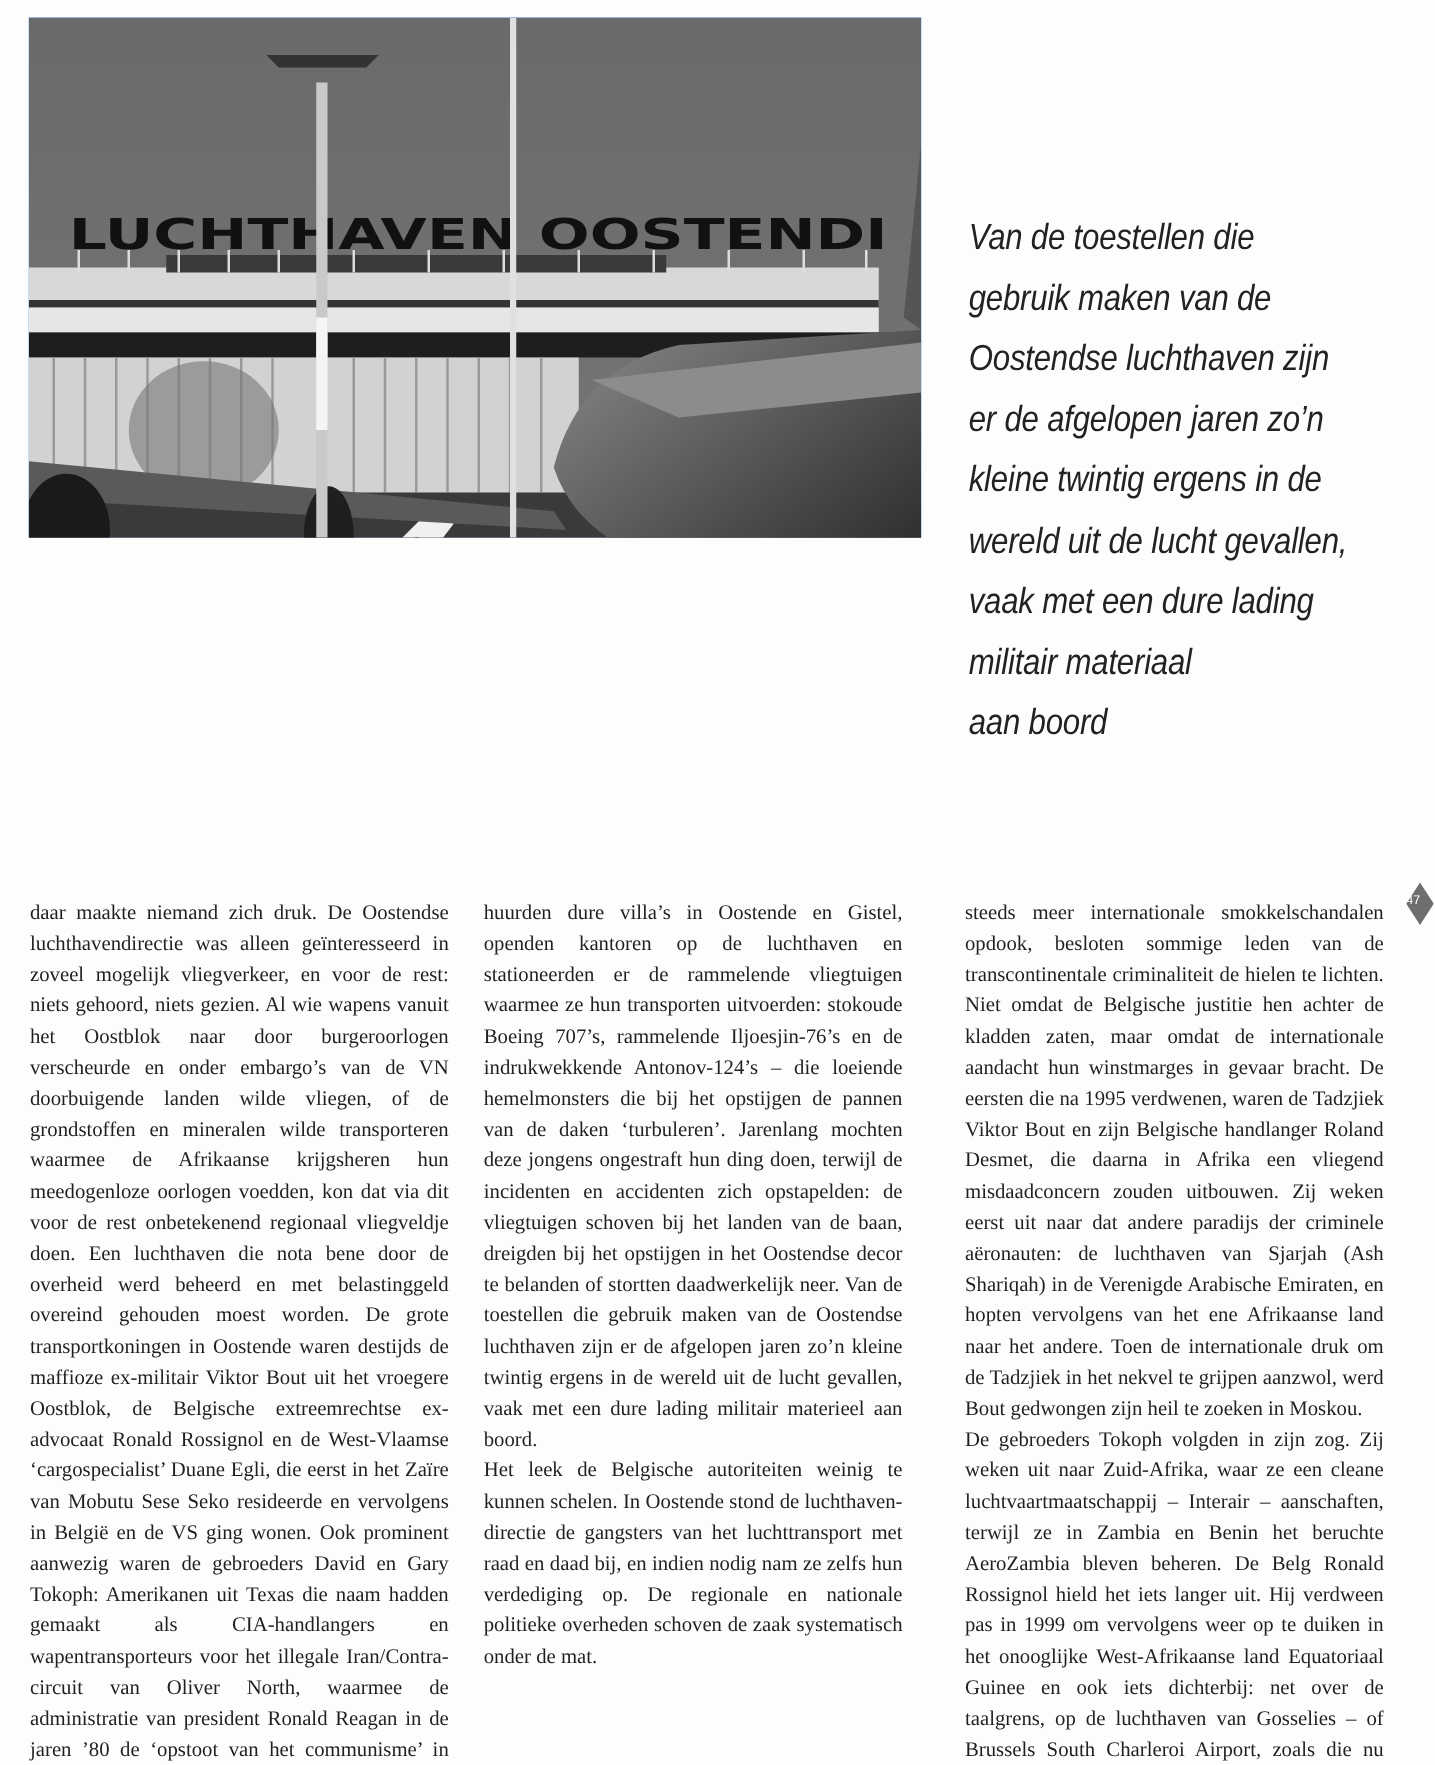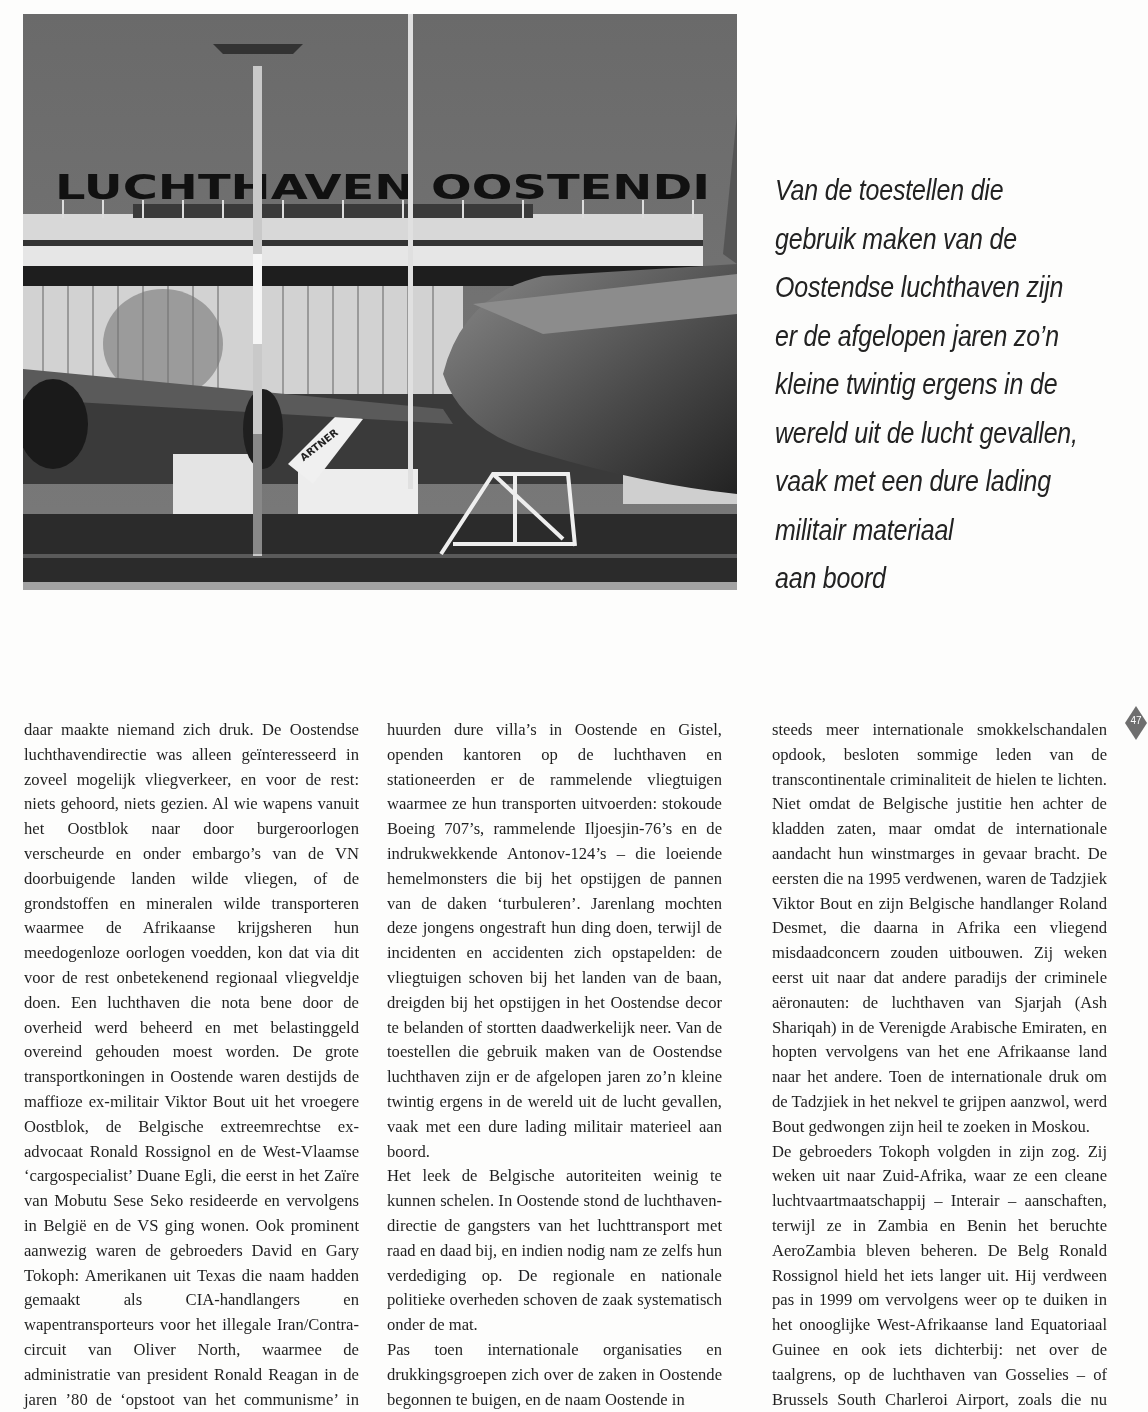--- a/index.html
+++ b/index.html
@@ -2,22 +2,22 @@
 <html><head>
 <meta charset="utf-8">
 <style>
   html, body { margin: 0; padding: 0; }
   body {
     width: 1148px; height: 1412px; overflow: hidden;
     background: #fdfdfc; position: relative;
     font-family: "Liberation Serif", serif; color: #1c1c1c;
   }
   #photo {
-    position: absolute; left: 23px; top: 14px; width: 714px; height: 576px;
-    overflow: hidden; background: #a3a3a3;
+    position: absolute; left: 23px; top: 14px; width: 714px; height: 416px;
+    overflow: hidden; background: #3b82f6;
   }
   #photo svg { display: block; width: 714px; height: 568px; }
   #pull-quote {
     position: absolute; left: 775px; top: 166px; width: 360px;
     font-family: "Liberation Sans", sans-serif; font-style: italic;
     font-size: 29px; line-height: 48.5px; color: #222;
     transform: scaleX(0.86); transform-origin: left top;
     letter-spacing: -0.2px;
   }
   #pull-quote .ql { display: block; white-space: nowrap; }
@@ -29,21 +29,21 @@
   .col p { margin: 0; }
   .col p + p { margin-top: 0; }
   #col-1 { left: 24px; }
   #col-2 { left: 387px; }
   #col-3 { left: 772px; }
   #page-number {
     position: absolute; left: 1125px; top: 706px; width: 22px; height: 34px;
   }
   #page-number svg { display: block; }
   #page-number span {
-    position: absolute; left: 0; top: 9px; width: 22px; text-align: center;
+    position: absolute; left: 0; top: 9px; width: 22px; text-align: left;
     font-family: "Liberation Sans", sans-serif; font-weight: normal; font-size: 10px; color: #fff;
   }
 </style>
 </head>
 <body>
 
 <div id="photo">
   <svg viewBox="0 0 714 568" xmlns="http://www.w3.org/2000/svg">
     <defs>
       <linearGradient id="sky" x1="0" y1="0" x2="0" y2="1">
@@ -165,18 +165,17 @@
   </svg>
   <span>47</span>
 </div>
 
 <div class="col" id="col-1">
   <p>daar maakte niemand zich druk. De Oostendse luchthavendirectie was alleen geïnteresseerd in zoveel mogelijk vliegverkeer, en voor de rest: niets gehoord, niets gezien. Al wie wapens vanuit het Oostblok naar door burgeroorlogen verscheurde en onder embargo’s van de VN doorbuigende landen wilde vliegen, of de grondstoffen en mineralen wilde transporteren waarmee de Afrikaanse krijgsheren hun meedogenloze oorlogen voedden, kon dat via dit voor de rest onbetekenend regionaal vliegveldje doen. Een luchthaven die nota bene door de overheid werd beheerd en met belastinggeld overeind gehouden moest worden. De grote transportkoningen in Oostende waren destijds de maffioze ex-militair Viktor Bout uit het vroegere Oostblok, de Belgische extreemrechtse ex-advocaat Ronald Rossignol en de West-Vlaamse ‘cargospecialist’ Duane Egli, die eerst in het Zaïre van Mobutu Sese Seko resideerde en vervolgens in België en de VS ging wonen. Ook prominent aanwezig waren de  gebroeders David en Gary Tokoph: Amerikanen uit Texas die naam hadden gemaakt als CIA-handlangers en wapentransporteurs voor het illegale Iran/Contra-circuit van Oliver North, waarmee de administratie van president Ronald Reagan in de jaren ’80 de ‘opstoot van het communisme’ in Centraal-Amerika probeerde te bestrijden. Al deze heren</p>
 </div>
 <div class="col" id="col-2">
   <p>huurden dure villa’s in Oostende en Gistel, openden kantoren op de luchthaven en stationeerden er de rammelende vliegtuigen waarmee ze hun transporten uitvoerden: stokoude Boeing 707’s, rammelende Iljoesjin-76’s en de indrukwekkende Antonov-124’s – die loeiende hemelmonsters die bij het opstijgen de pannen van de daken ‘turbuleren’. Jarenlang mochten deze jongens ongestraft hun ding doen, terwijl de incidenten en accidenten zich opstapelden: de vliegtuigen schoven bij het landen van de baan, dreigden bij het opstijgen in het Oostendse decor te belanden of stortten daadwerkelijk neer. Van de toestellen die gebruik maken van de Oostendse luchthaven zijn er de afgelopen jaren zo’n kleine twintig ergens in de wereld uit de lucht gevallen, vaak met een dure lading militair materieel aan boord.</p>
   <p>Het leek de Belgische autoriteiten weinig te kunnen schelen. In Oostende stond de luchthaven-directie de gangsters van het luchttransport met raad en daad bij, en indien nodig nam ze zelfs hun verdediging op. De regionale en nationale politieke overheden schoven de zaak systematisch onder de mat.</p>
-  <p>Pas toen internationale organisaties en drukkingsgroepen zich over de zaken in Oostende begonnen te buigen, en de naam Oostende in</p>
 </div>
 <div class="col" id="col-3">
   <p>steeds meer internationale smokkelschandalen opdook, besloten sommige leden van de transcontinentale criminaliteit de hielen te lichten. Niet omdat de Belgische justitie hen achter de kladden zaten, maar omdat de internationale aandacht hun winstmarges in gevaar bracht. De eersten die na 1995 verdwenen, waren de Tadzjiek Viktor Bout en zijn Belgische handlanger Roland Desmet, die daarna in Afrika een vliegend misdaadconcern zouden uitbouwen. Zij weken eerst uit naar dat andere paradijs der criminele aëronauten: de luchthaven van Sjarjah (Ash Shariqah) in de Verenigde Arabische Emiraten, en hopten vervolgens van het ene Afrikaanse land naar het andere. Toen de internationale druk om de Tadzjiek in het nekvel te grijpen aanzwol, werd Bout gedwongen zijn heil te zoeken in Moskou.</p>
   <p>De gebroeders Tokoph volgden in zijn zog. Zij weken uit naar Zuid-Afrika, waar ze een cleane luchtvaartmaatschappij – Interair – aanschaften, terwijl ze in Zambia en Benin het beruchte AeroZambia bleven beheren. De Belg Ronald Rossignol hield het iets langer uit. Hij verdween pas in 1999 om vervolgens weer op te duiken in het onooglijke West-Afrikaanse land Equatoriaal Guinee en ook iets dichterbij: net over de taalgrens, op de luchthaven van Gosselies – of Brussels South Charleroi Airport, zoals die nu heet. (In</p>
 </div>
 
 </body></html>

